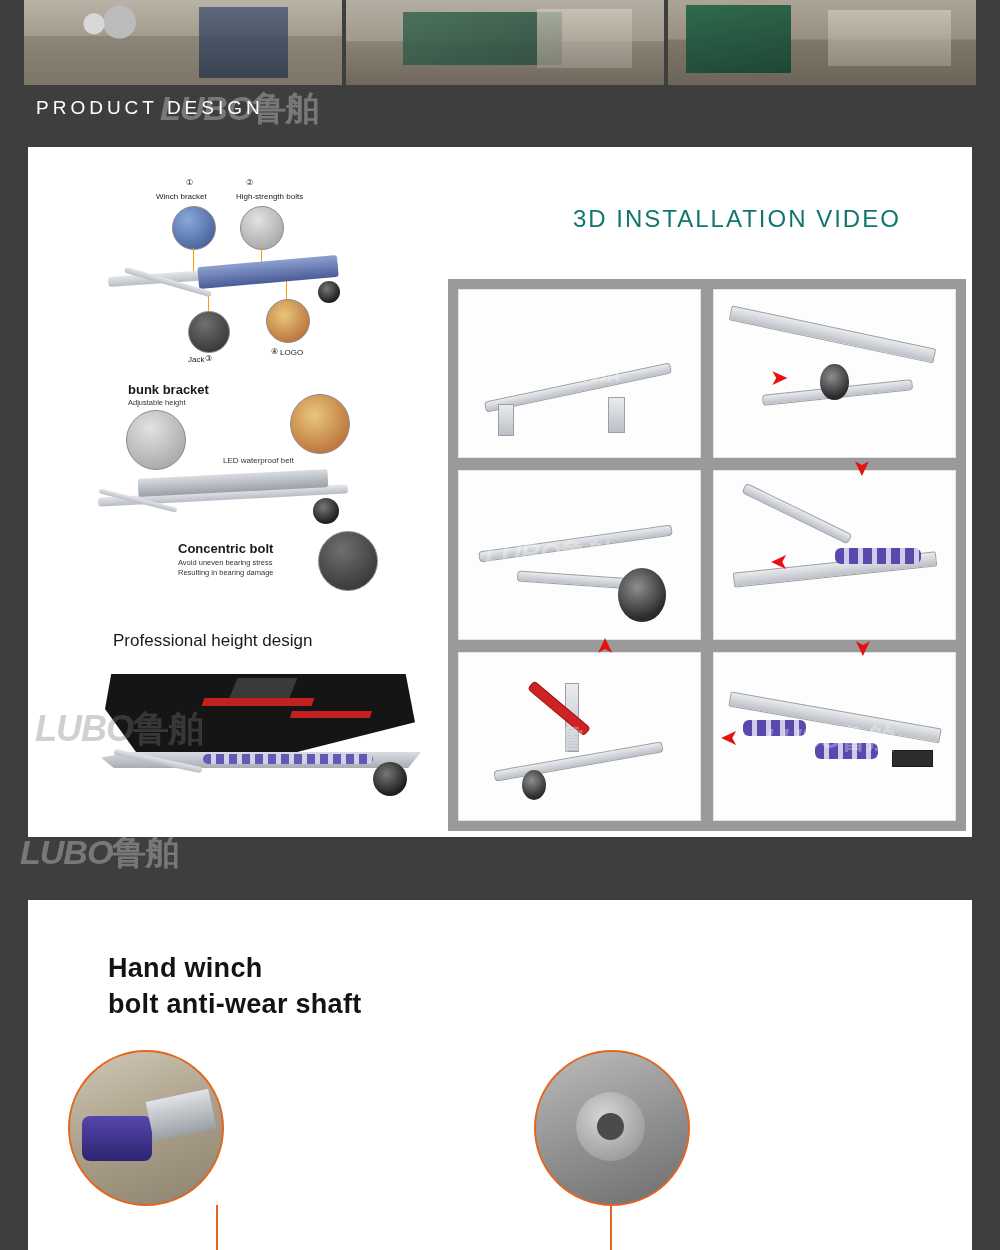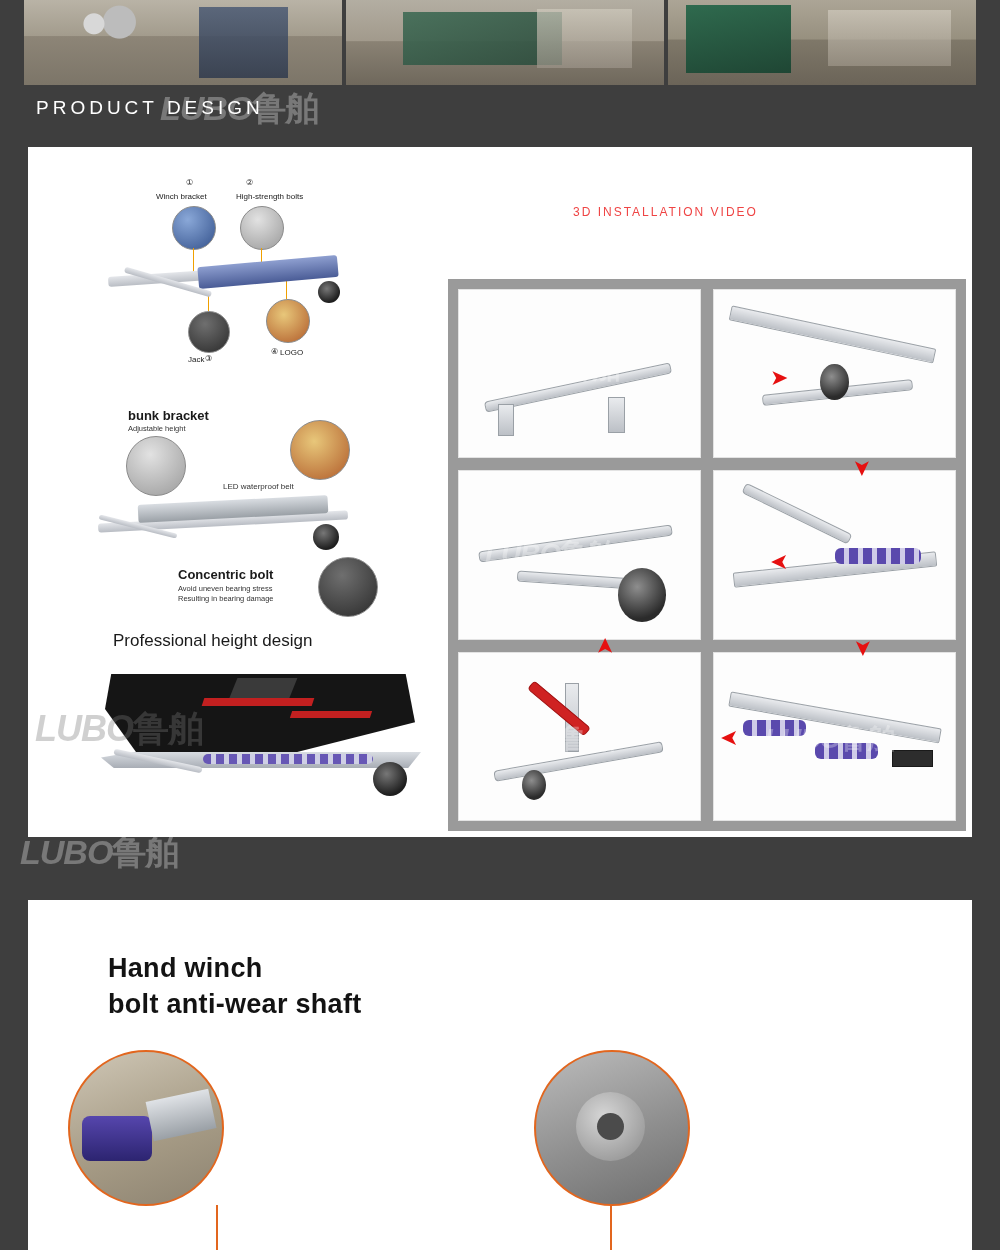--- a/index.html
+++ b/index.html
@@ -258,23 +258,23 @@
     width: 170px; height: 10px;
     background: repeating-linear-gradient(90deg, #6757b5 0 8px, #cfcfe6 8px 13px);
     border-radius: 5px;
   }
 
   
   .video-title {
     position: absolute;
     left: 545px;
     top: 58px;
-    font-size: 12px;
+    font-size: 24px;
     letter-spacing: 2px;
-    color: #ef4444;
+    color: #0f766e;
     font-weight: 500;
   }
   .video-grid {
     position: absolute;
     left: 420px;
     top: 132px;
     width: 518px;
     height: 552px;
     background: #9a9a9a;
     padding: 10px;
@@ -426,21 +426,21 @@
         <div class="cl-line" style="left:193px; top:87px; width:1px; height:30px;"></div>
         <div class="cl-line" style="left:140px; top:130px; width:1px; height:20px;"></div>
         <div class="cl-line" style="left:218px; top:118px; width:1px; height:20px;"></div>
 
         <div class="trailer-art" style="left:40px; top:108px; width:230px; height:10px; transform:rotate(-4deg);"></div>
         <div class="trailer-art" style="left:130px; top:100px; width:140px; height:22px; transform:rotate(-5deg); background:linear-gradient(180deg,#8e9fd0,#4a5c96);"></div>
         <div class="trailer-art" style="left:55px; top:118px; width:90px; height:6px; transform:rotate(16deg);"></div>
         <div class="wheel" style="left:250px; top:120px; width:22px; height:22px;"></div>
       </div>
 
-      <div class="callout-row" style="height:250px;margin-top:26px;">
+      <div class="callout-row" style="height:250px;">
         <div class="sec-caption" style="left:60px; top:6px;">bunk bracket</div>
         <div class="sec-sub" style="left:60px; top:22px; width:120px;">Adjustable height</div>
         <div class="cl-circle steel" style="left:58px; top:34px; width:58px; height:58px;"></div>
         <div class="cl-circle warm" style="left:222px; top:18px; width:58px; height:58px;"></div>
         <div class="sec-sub" style="left:155px; top:80px; width:110px; font-size:8px;">LED waterproof belt</div>
 
         <div class="trailer-art" style="left:30px; top:115px; width:250px; height:9px; transform:rotate(-3deg);"></div>
         <div class="trailer-art" style="left:70px; top:98px; width:190px; height:18px; transform:rotate(-3deg); background:linear-gradient(180deg,#d9dde2,#9aa0a6);"></div>
         <div class="trailer-art" style="left:30px; top:122px; width:80px; height:5px; transform:rotate(14deg);"></div>
         <div class="wheel" style="left:245px; top:122px; width:26px; height:26px;"></div>

